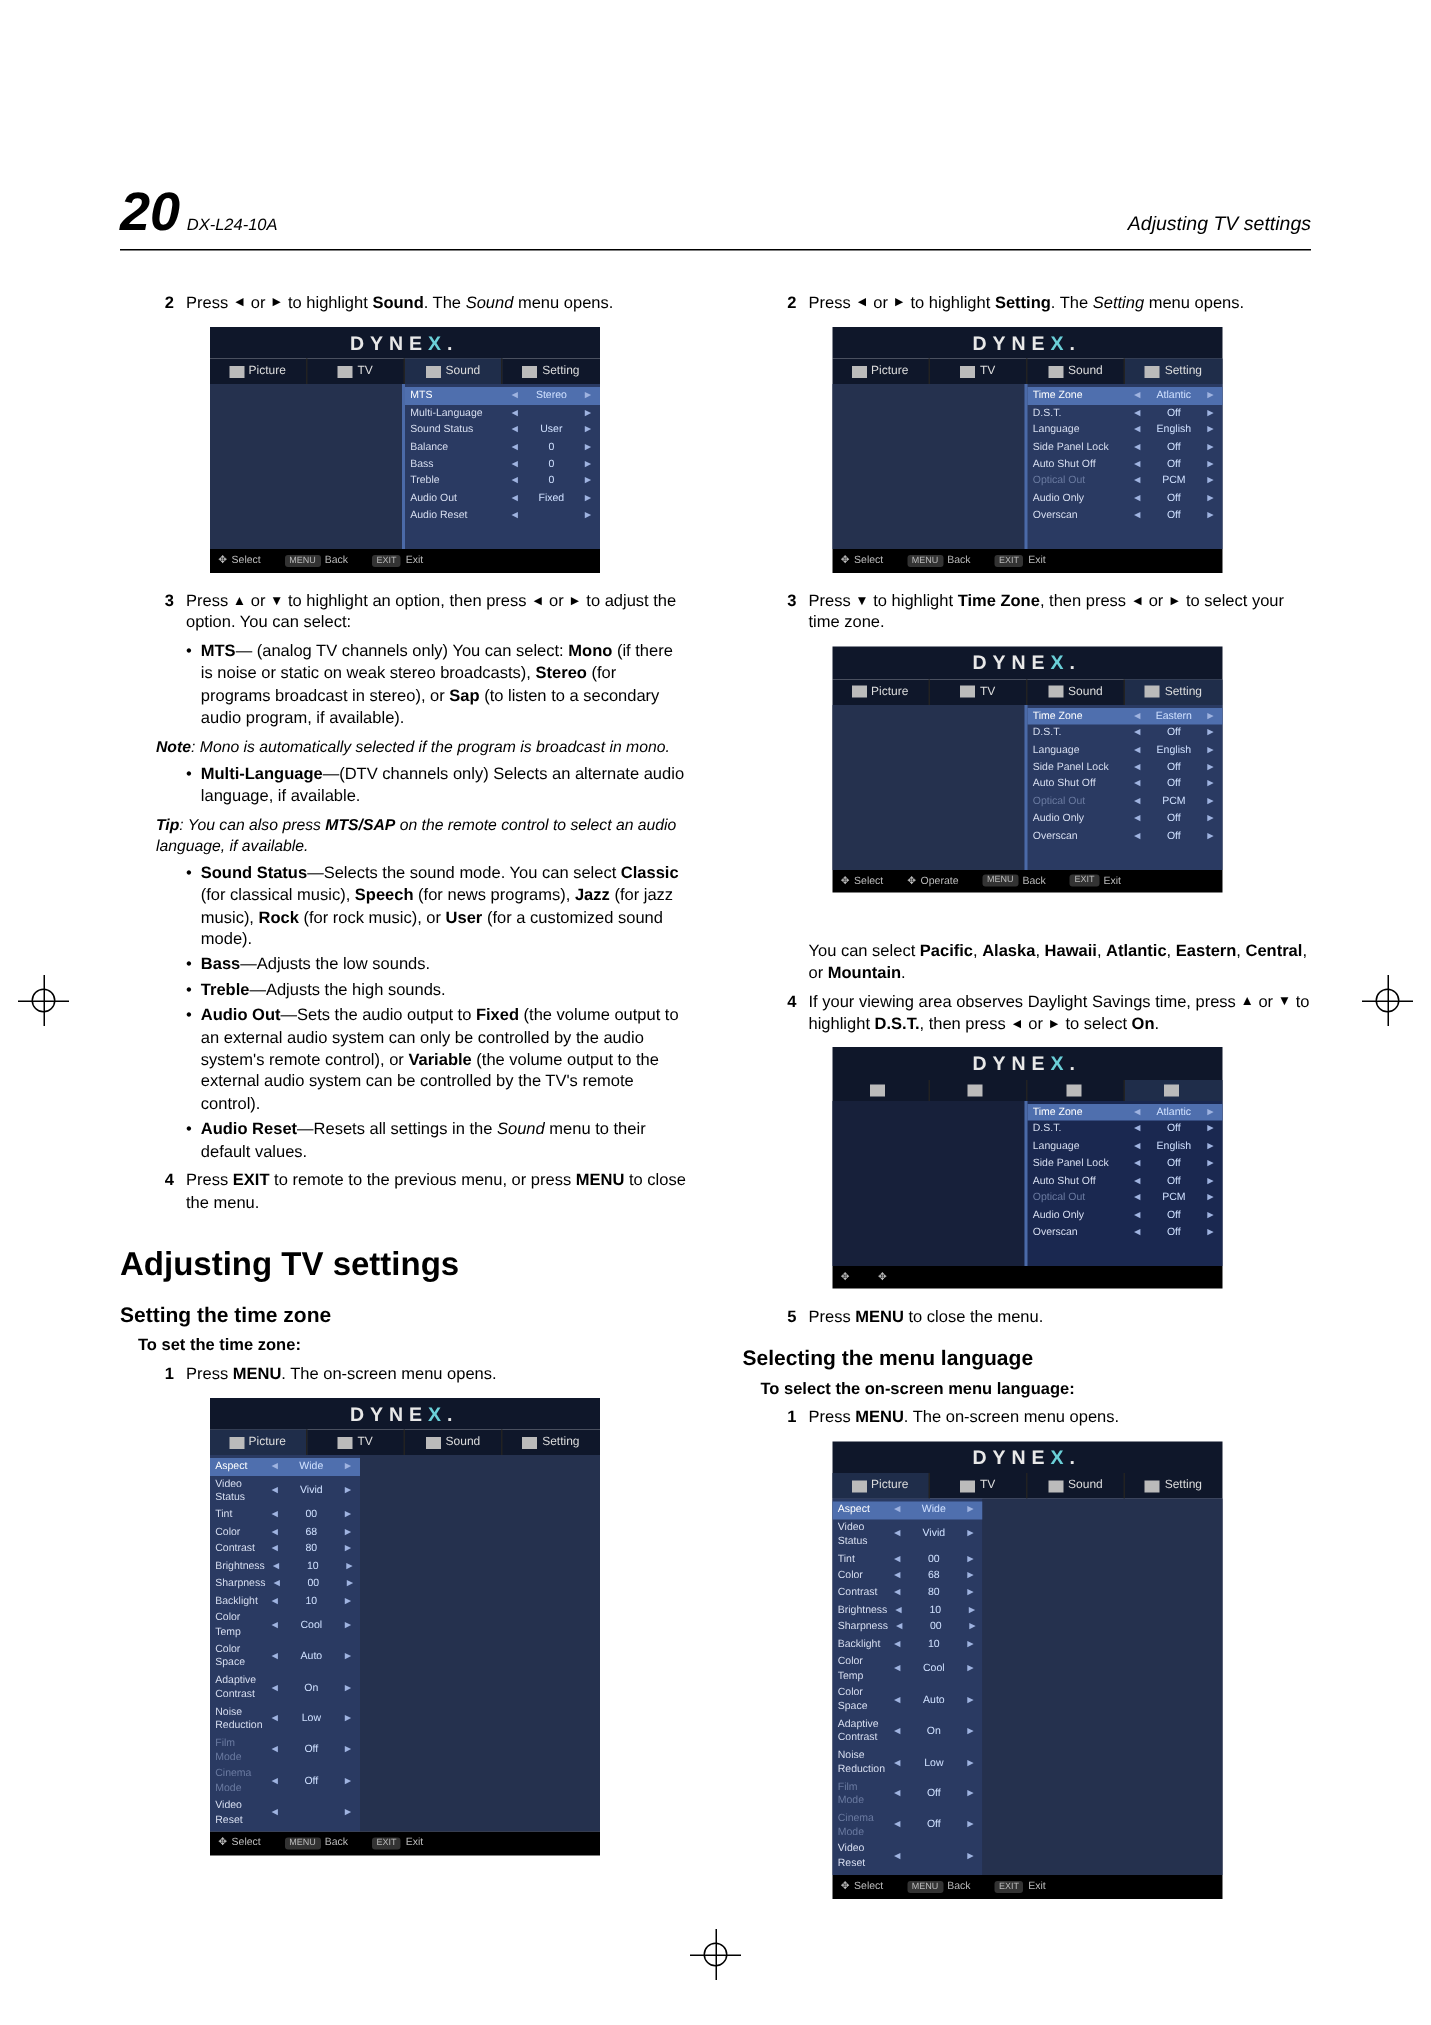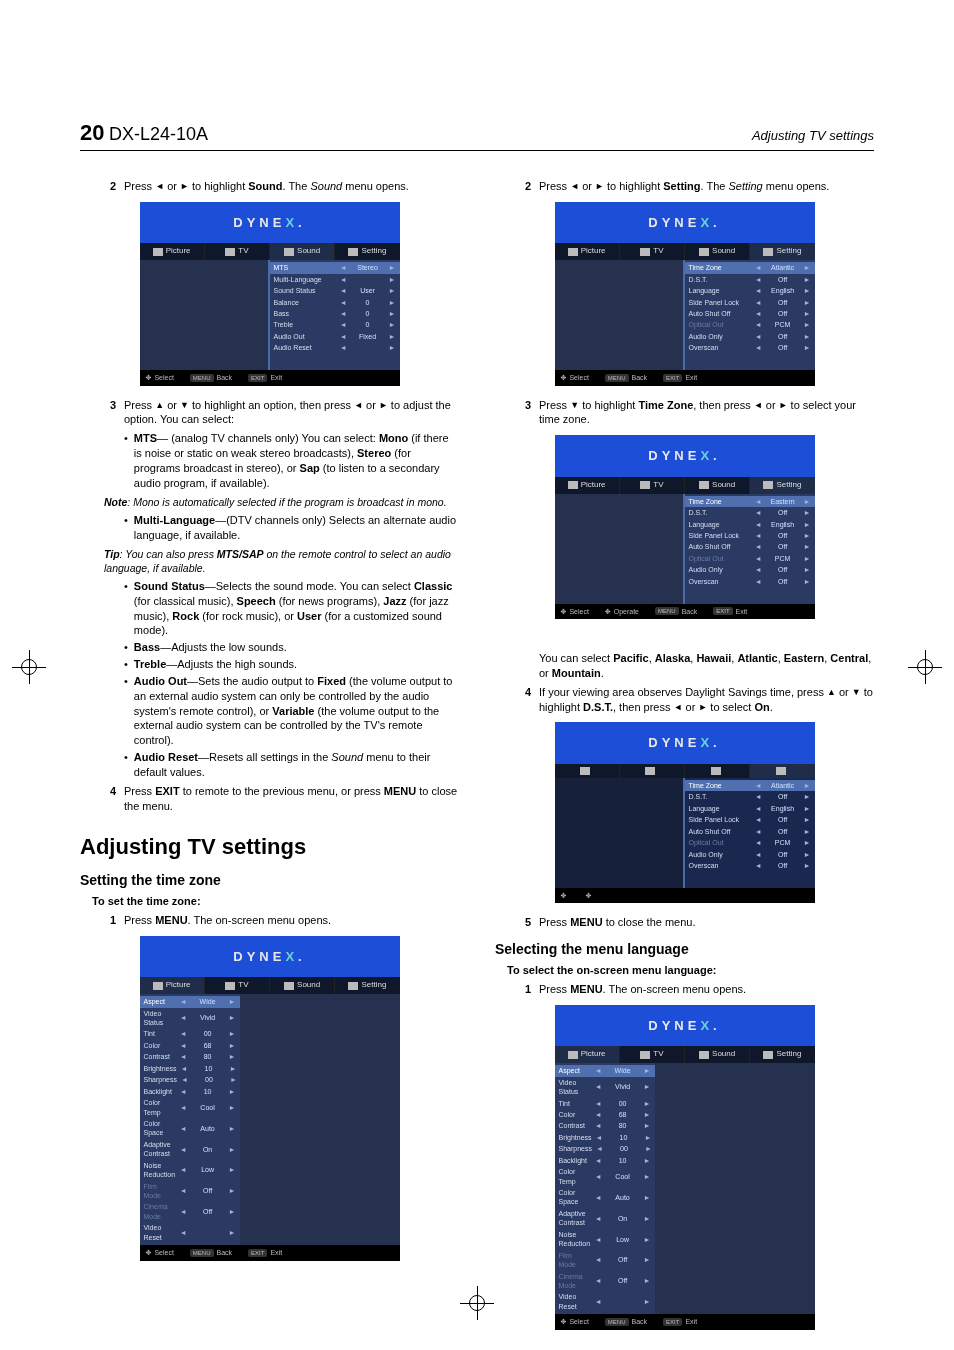--- a/index.html
+++ b/index.html
@@ -1,40 +1,40 @@
 <!DOCTYPE html>
 <html><head>
 <meta charset="utf-8">
 <style>
   * { box-sizing: border-box; margin: 0; padding: 0; }
   body { width: 954px; height: 1350px; background: #fff; font-family: "Segoe UI", Arial, sans-serif; color: #000; position: relative; }
   .page { padding: 120px 80px 40px 80px; width: 100%; }
   .pagehead { display: flex; justify-content: space-between; align-items: baseline; border-bottom: 1px solid #000; padding-bottom: 4px; margin-bottom: 24px; }
-  .pagenum { font-size: 22px; font-weight: bold; }
-  .model { font-size: 18px; }
+  .pagenum { font-size: 36px; font-weight: bold; font-style: italic; }
+  .model { font-size: 11px; font-style: italic; }
   .sectionname { font-size: 13px; font-style: italic; }
   .cols { display: flex; gap: 36px; }
   .col { flex: 1 1 0; font-size: 11px; line-height: 1.35; }
   .step { display: flex; gap: 8px; margin: 4px 0 4px 24px; }
   .step .num { font-weight: bold; min-width: 12px; text-align: right; }
   .step .body { flex: 1; }
   .indent { margin-left: 44px; margin-top: 32px; }
   .bullet { display: flex; gap: 6px; margin: 2px 0 2px 44px; }
   .bullet::before { content: "•"; }
   .bullet .body { flex:1; }
   .note { font-style: italic; margin: 4px 0 4px 24px; font-size: 10.5px; }
   h1 { font-size: 22px; font-weight: bold; margin: 18px 0 8px 0; }
   h2 { font-size: 14px; font-weight: bold; margin: 10px 0 4px 0; }
   .procintro { font-weight: bold; font-size: 11px; margin: 4px 0 2px 12px; }
   .tri { display:inline-block; font-size:9px; vertical-align:1px; }
   b { font-weight:bold; }
 
   
   .osd { width: 260px; margin: 8px auto 12px auto; font-family: Arial, sans-serif; }
-  .osd .logo { background:#1d4ed8; color:#e8e8e8; text-align:center; font-weight:bold; letter-spacing:4px; font-size:13px; padding:12px 0; }
+  .osd .logo { background:#0f172a; color:#e8e8e8; text-align:center; font-weight:bold; letter-spacing:4px; font-size:13px; padding:2px 0; }
   .osd .logo .x { color:#6bd0d8; }
   .osd .tabs { display:flex; background:#0f172a; }
   .osd .tab { flex:1; display:flex; align-items:center; justify-content:center; gap:3px; font-size:8px; color:#ddd; padding:3px 0; border-right:1px solid #222; }
   .osd .tab:last-child { border-right:none; }
   .osd .tab.active { background:#1f2d4a; }
   .osd .tab .ico { width:10px; height:8px; background:#bbb; display:inline-block; }
   .osd .bodyarea { display:flex; background:#222a44; min-height:110px; }
   .osd .empty { flex:1; background:#25314e; }
   .osd .list { width:132px; background:#2a3a62; border-left:2px solid #4b6aa8; padding:2px 0; }
   .osd .row { display:flex; align-items:center; justify-content:space-between; font-size:7px; color:#d7def0; padding:1px 4px; gap:4px; }

